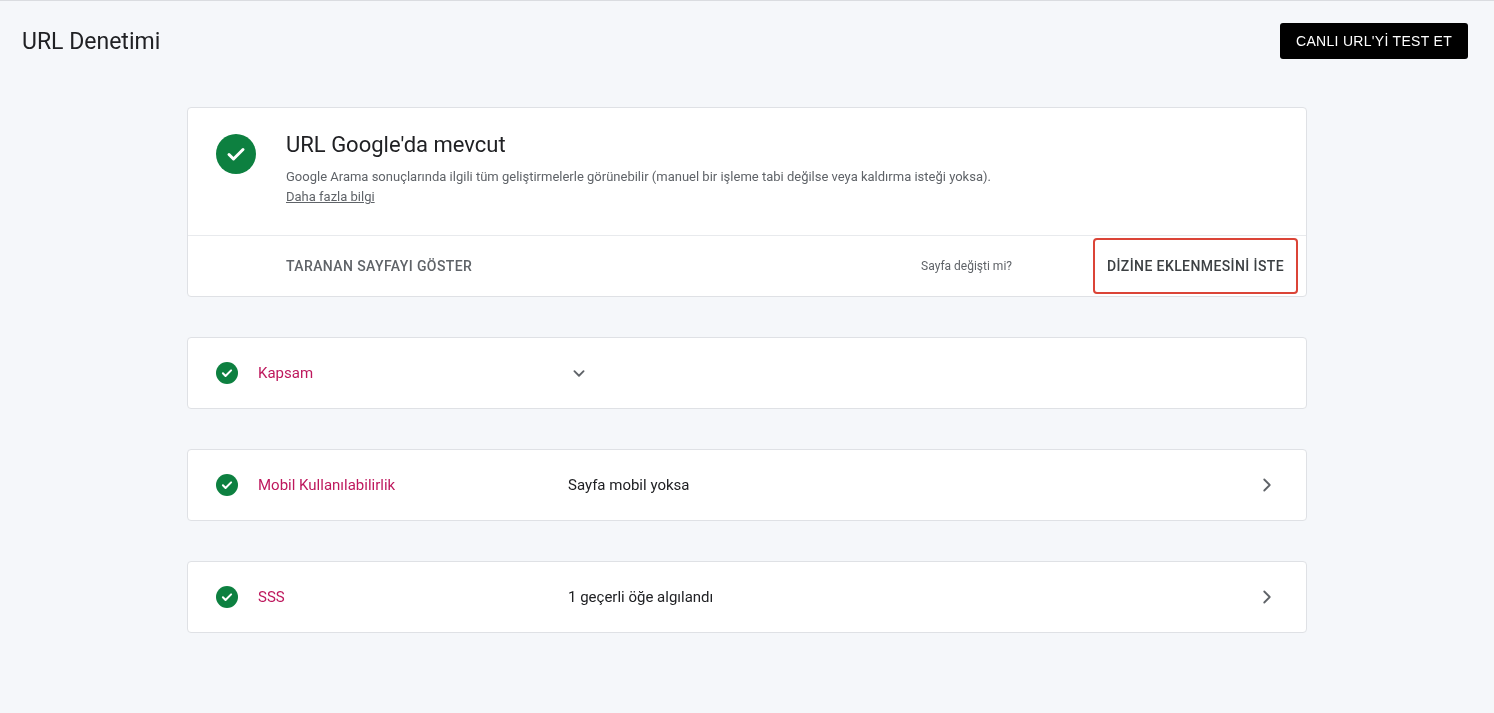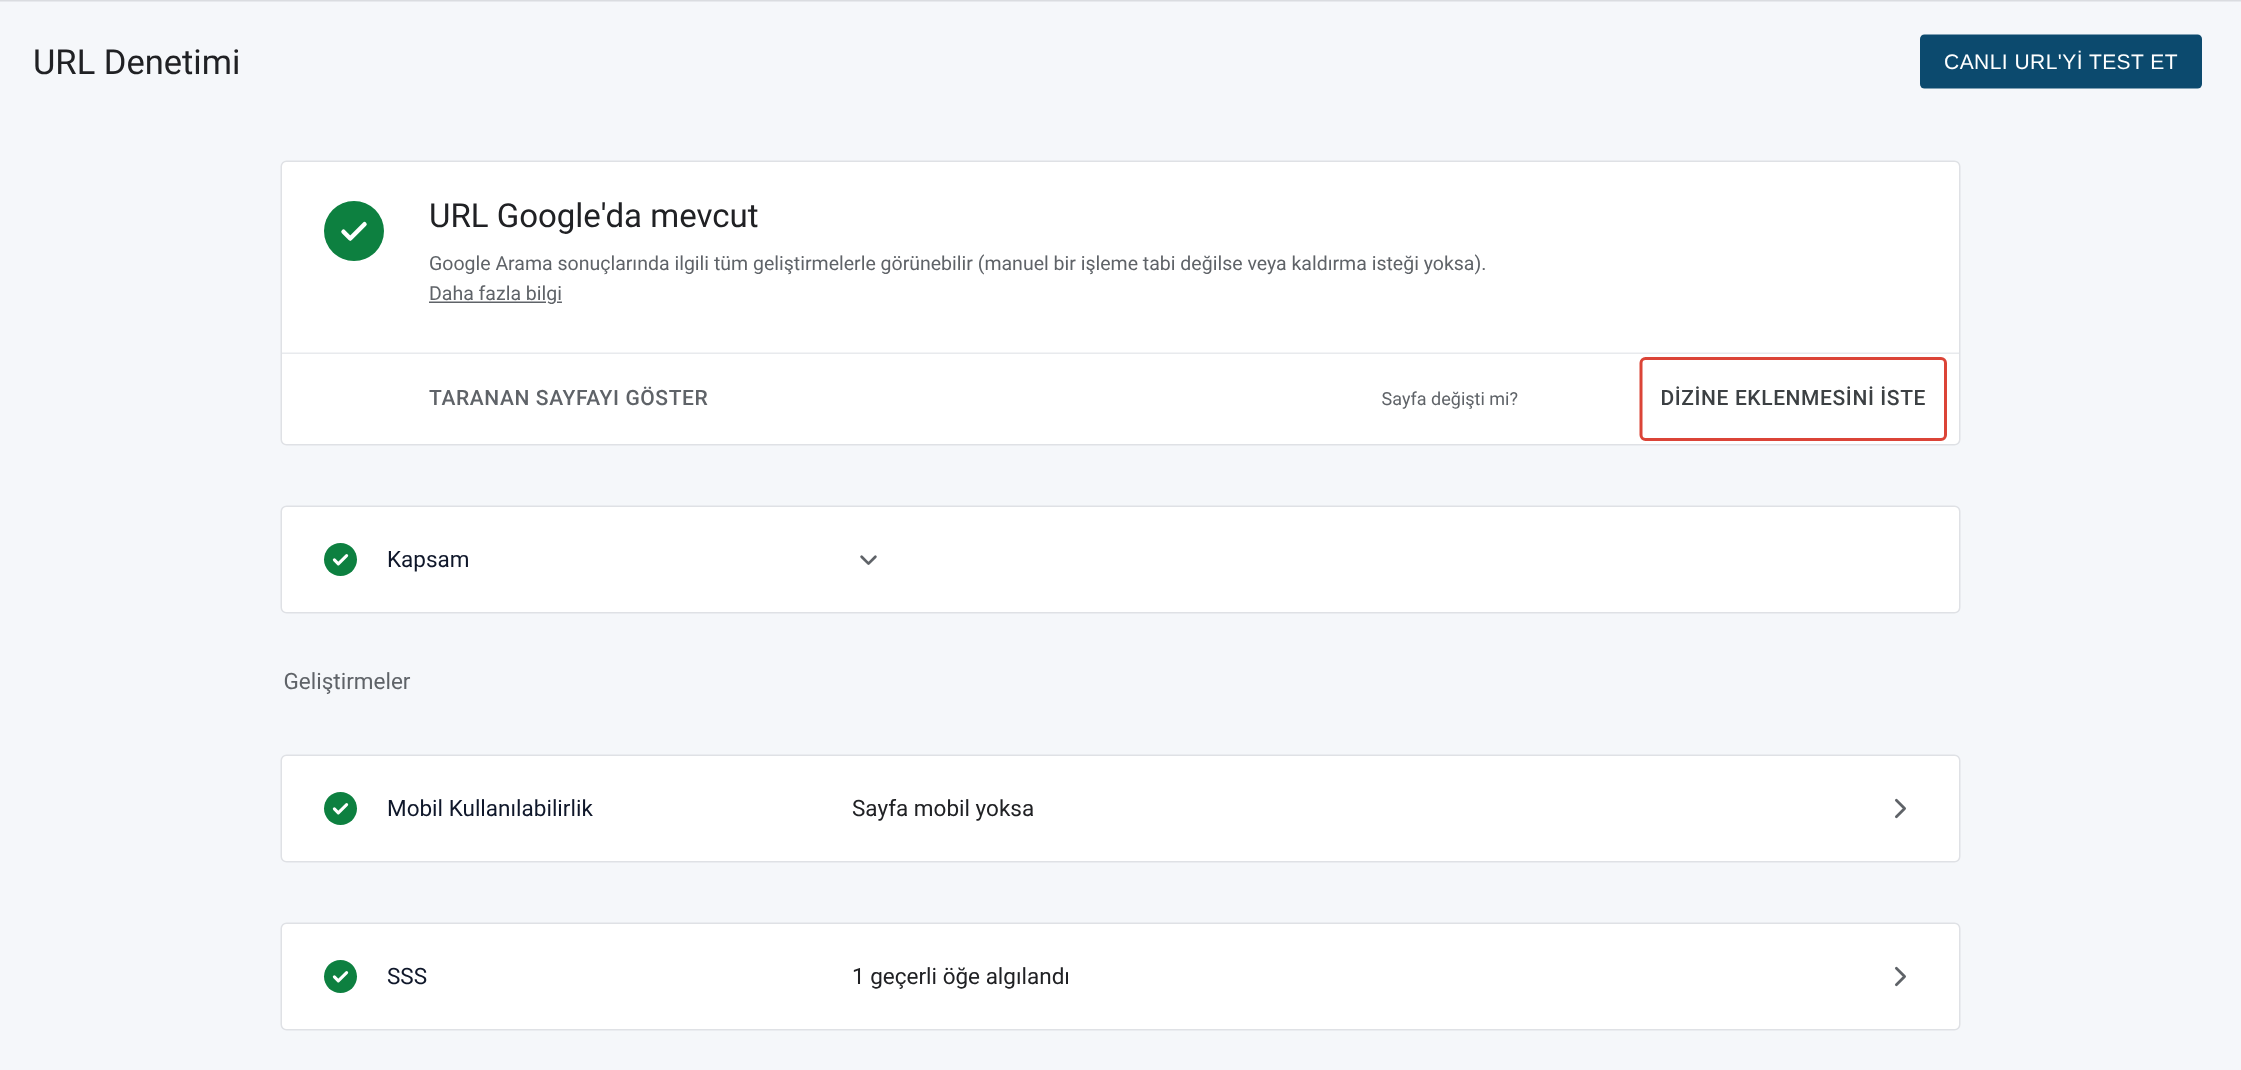--- a/index.html
+++ b/index.html
@@ -24,21 +24,21 @@
       justify-content: space-between;
       align-items: center;
       padding: 22px 26px 0 22px;
     }
     .header-title {
       font-size: 23px;
       color: #202124;
       font-weight: 400;
     }
     .test-button {
-      background-color: #0c4a6e;
+      background-color: #000000;
       color: #fff;
       border: none;
       padding: 10px 16px;
       font-size: 14px;
       font-weight: 500;
       letter-spacing: 0.3px;
       cursor: pointer;
       border-radius: 3px;
     }
     .main {
@@ -141,21 +141,21 @@
       width: 260px;
     }
     .row {
       display: flex;
       align-items: center;
       padding: 24px 28px;
       cursor: pointer;
     }
     .row-label {
       font-size: 15px;
-      color: #0f172a;
+      color: #be185d;
       margin-left: 20px;
       width: 310px;
       flex-shrink: 0;
     }
     .row-value {
       font-size: 15px;
       color: #202124;
       flex: 1;
     }
     .row-icon {
@@ -215,21 +215,20 @@
       </div>
       <div class="row-label">Kapsam</div>
       <div class="row-icon">
         <svg width="22" height="22" viewBox="0 0 24 24">
             <path d="M7 10l5 5 5-5" stroke="#5f6368" stroke-width="2" fill="none" stroke-linecap="round" stroke-linejoin="round"></path>
           </svg>
       </div>
     </div>
   </div>
 
-  <div class="section-title">Geliştirmeler</div>
 
   <div class="card">
     <div class="row">
       <div class="check-small">
         <svg viewBox="0 0 24 24" fill="none">
             <path d="M5 12.5l4.5 4.5L19 7.5" stroke="#fff" stroke-width="3.5" stroke-linecap="round" stroke-linejoin="round"></path>
           </svg>
       </div>
       <div class="row-label">Mobil Kullanılabilirlik</div>
       <div class="row-value">Sayfa mobil yoksa</div>

